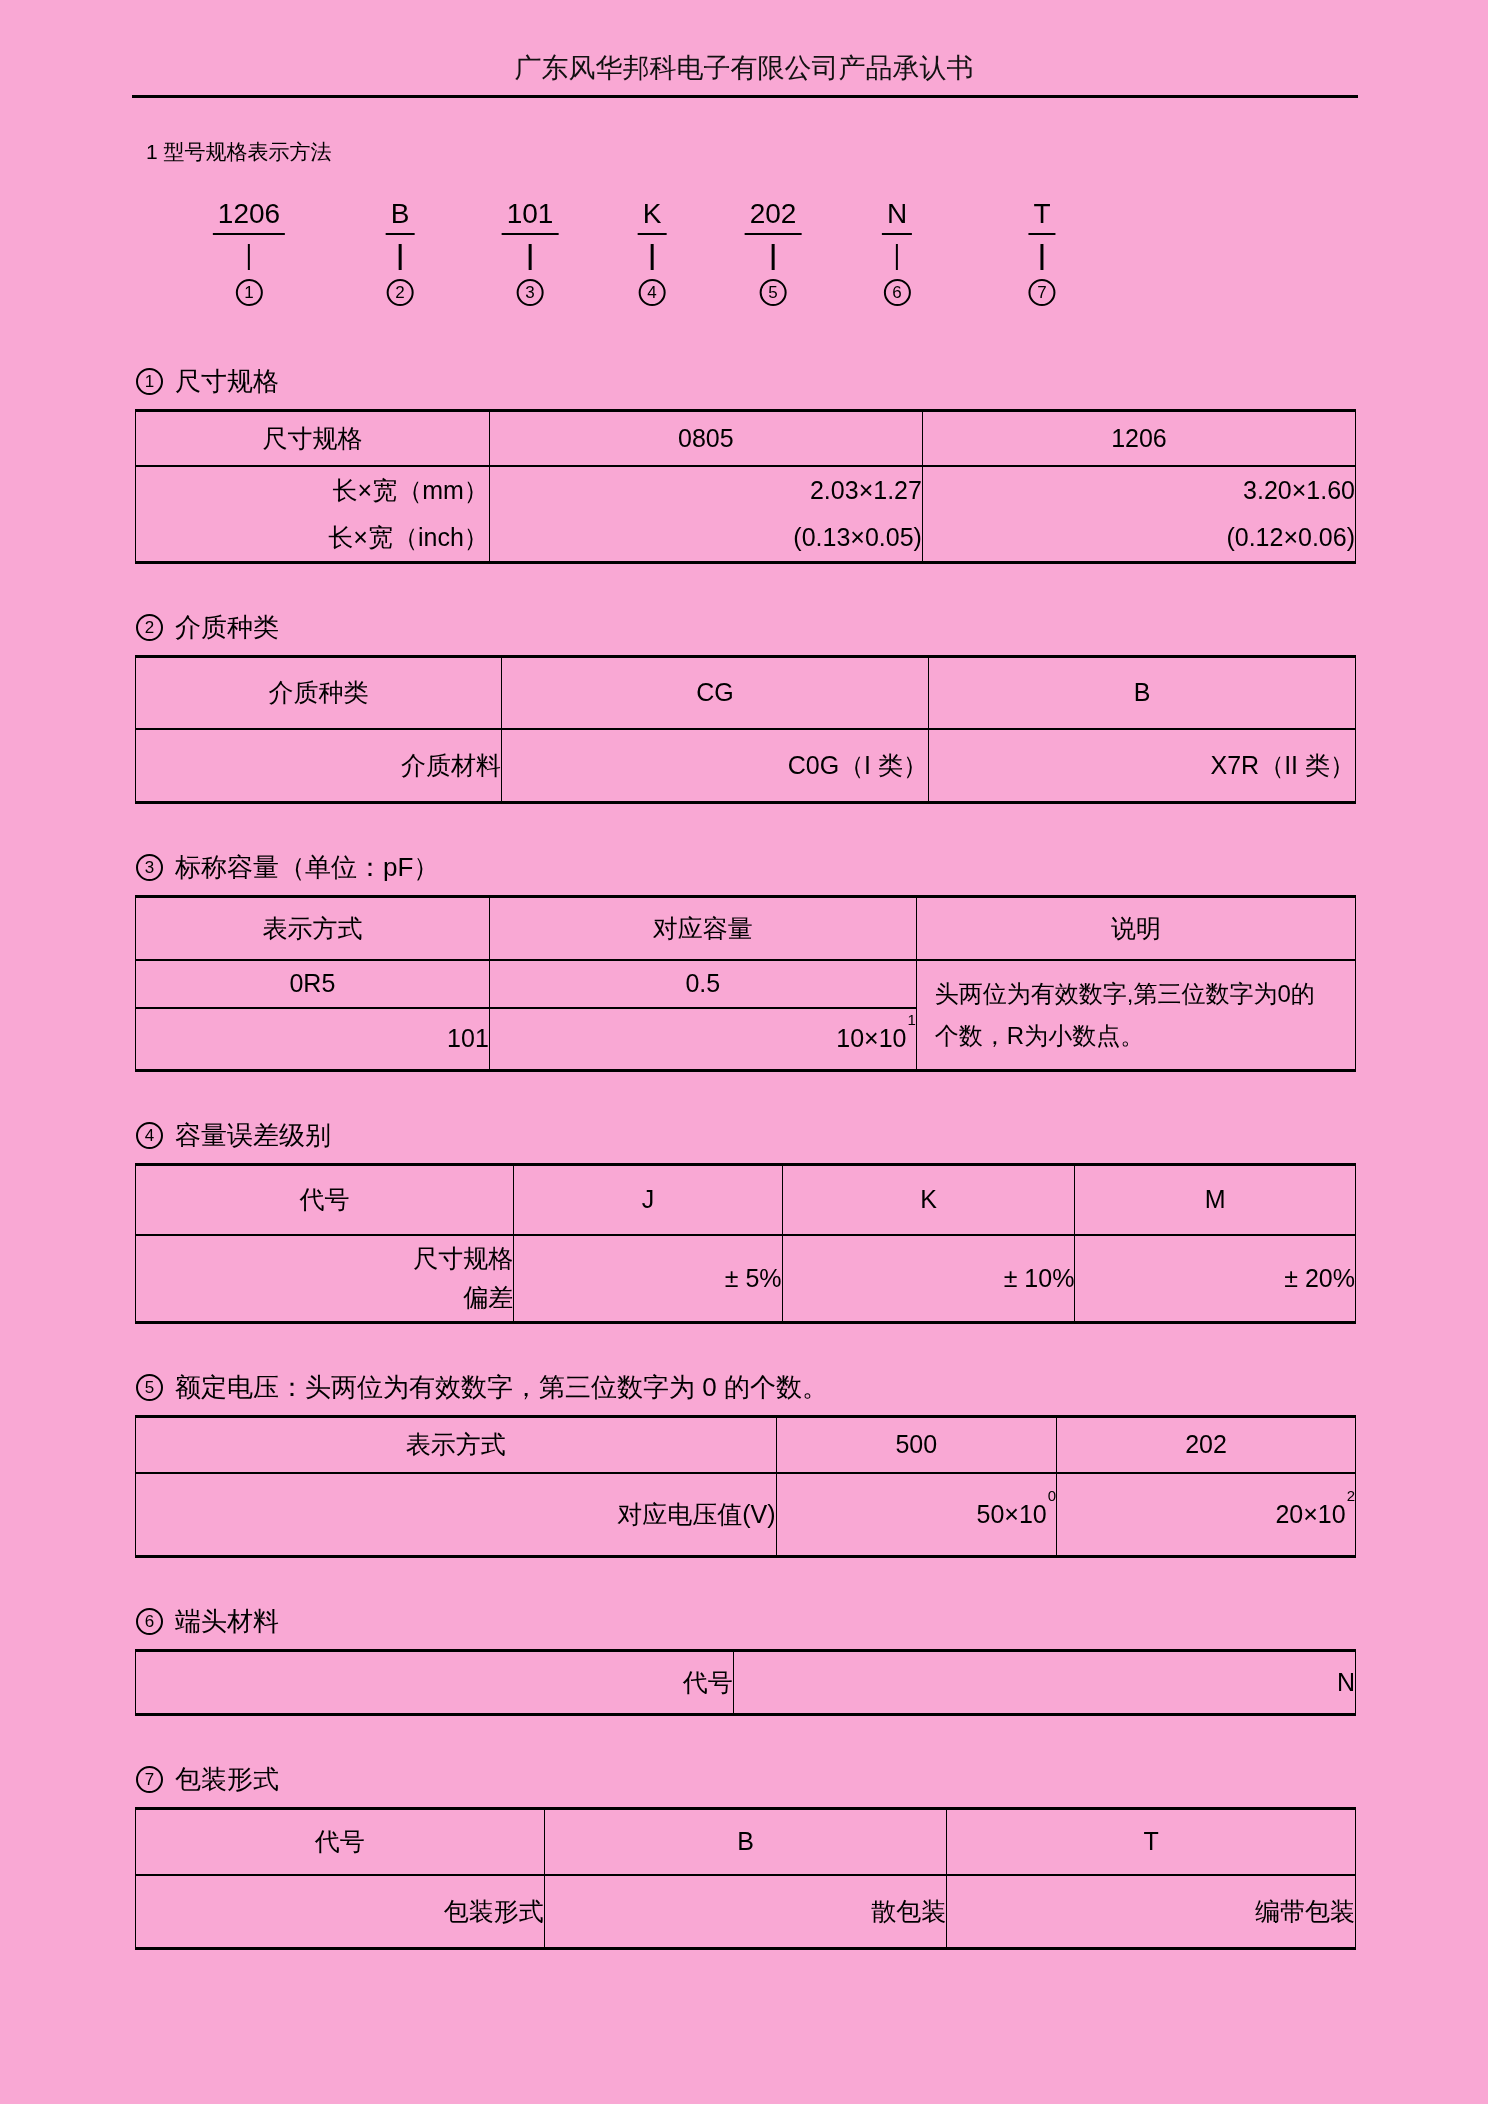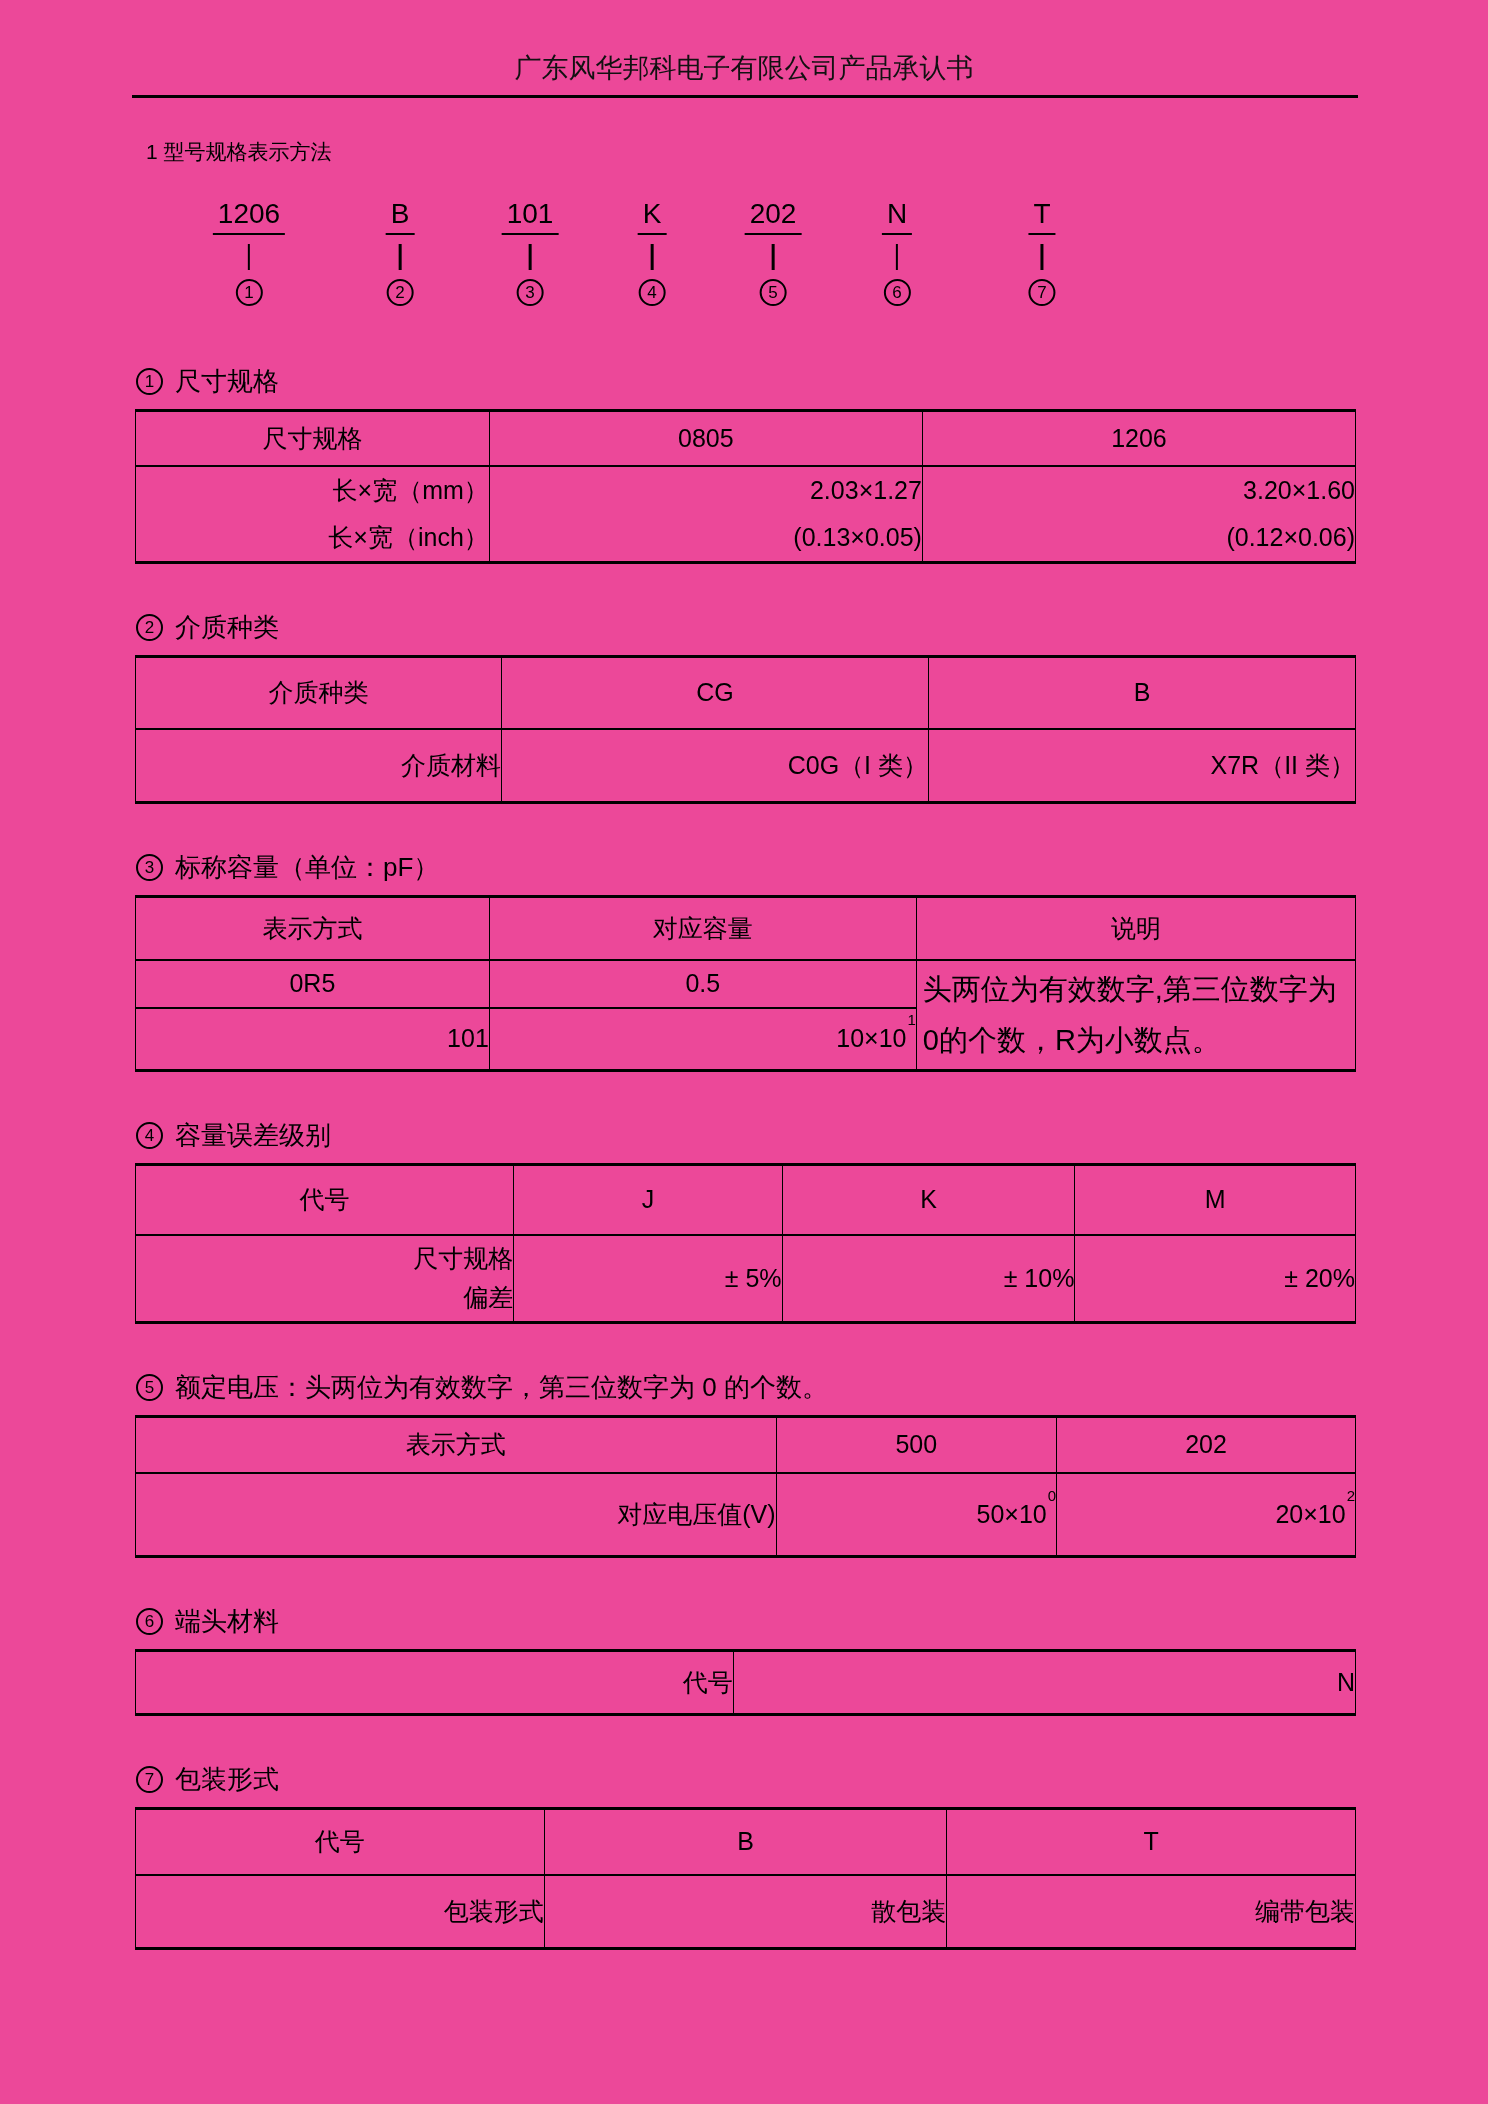--- a/index.html
+++ b/index.html
@@ -2,21 +2,21 @@
 <html lang="zh"><head>
 <meta charset="utf-8">
 <style>
   * { box-sizing: border-box; }
   html, body { margin: 0; padding: 0; background: #ffffff; }
   .page {
     position: relative;
     width: 1488px;
     min-height: 2104px;
     margin: 0 auto;
-    background: #ec4899;
+    background: #f9a8d4;
     color: #000000;
     font-family: "Liberation Sans", "DejaVu Sans", sans-serif;
     overflow: hidden;
   }
 
   
   .doc-header-title {
     padding-top: 50px;
     text-align: center;
     font-size: 27px;
@@ -90,23 +90,23 @@
   .cl { line-height: 47px; }
 
   .t2 .rh td { height: 72px; }
   .t2 .rb td { height: 74px; }
 
   .t3 .rh td { height: 63px; }
   .t3 .r1 td { height: 48px; }
   .t3 .r2 td { height: 63px; }
   .note-cell {
     text-align: left !important;
-    padding: 0 6px !important;
+    padding: 0 18px !important;
     line-height: 1.75;
-    font-size: 29px;
+    font-size: 24px;
   }
 
   .t4 .rh td { height: 70px; }
   .t4 .rb td { height: 88px; }
   .lbl2 { line-height: 39px; }
 
   .t5 .rh td { height: 56px; }
   .t5 .rb td { height: 84px; margin-top: 35px; }
 
   .t6 .rh td { height: 64px; }

